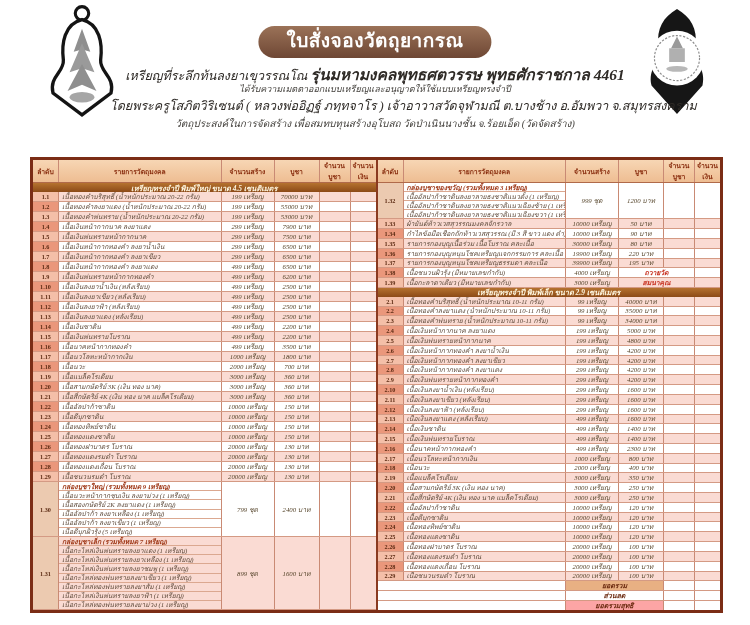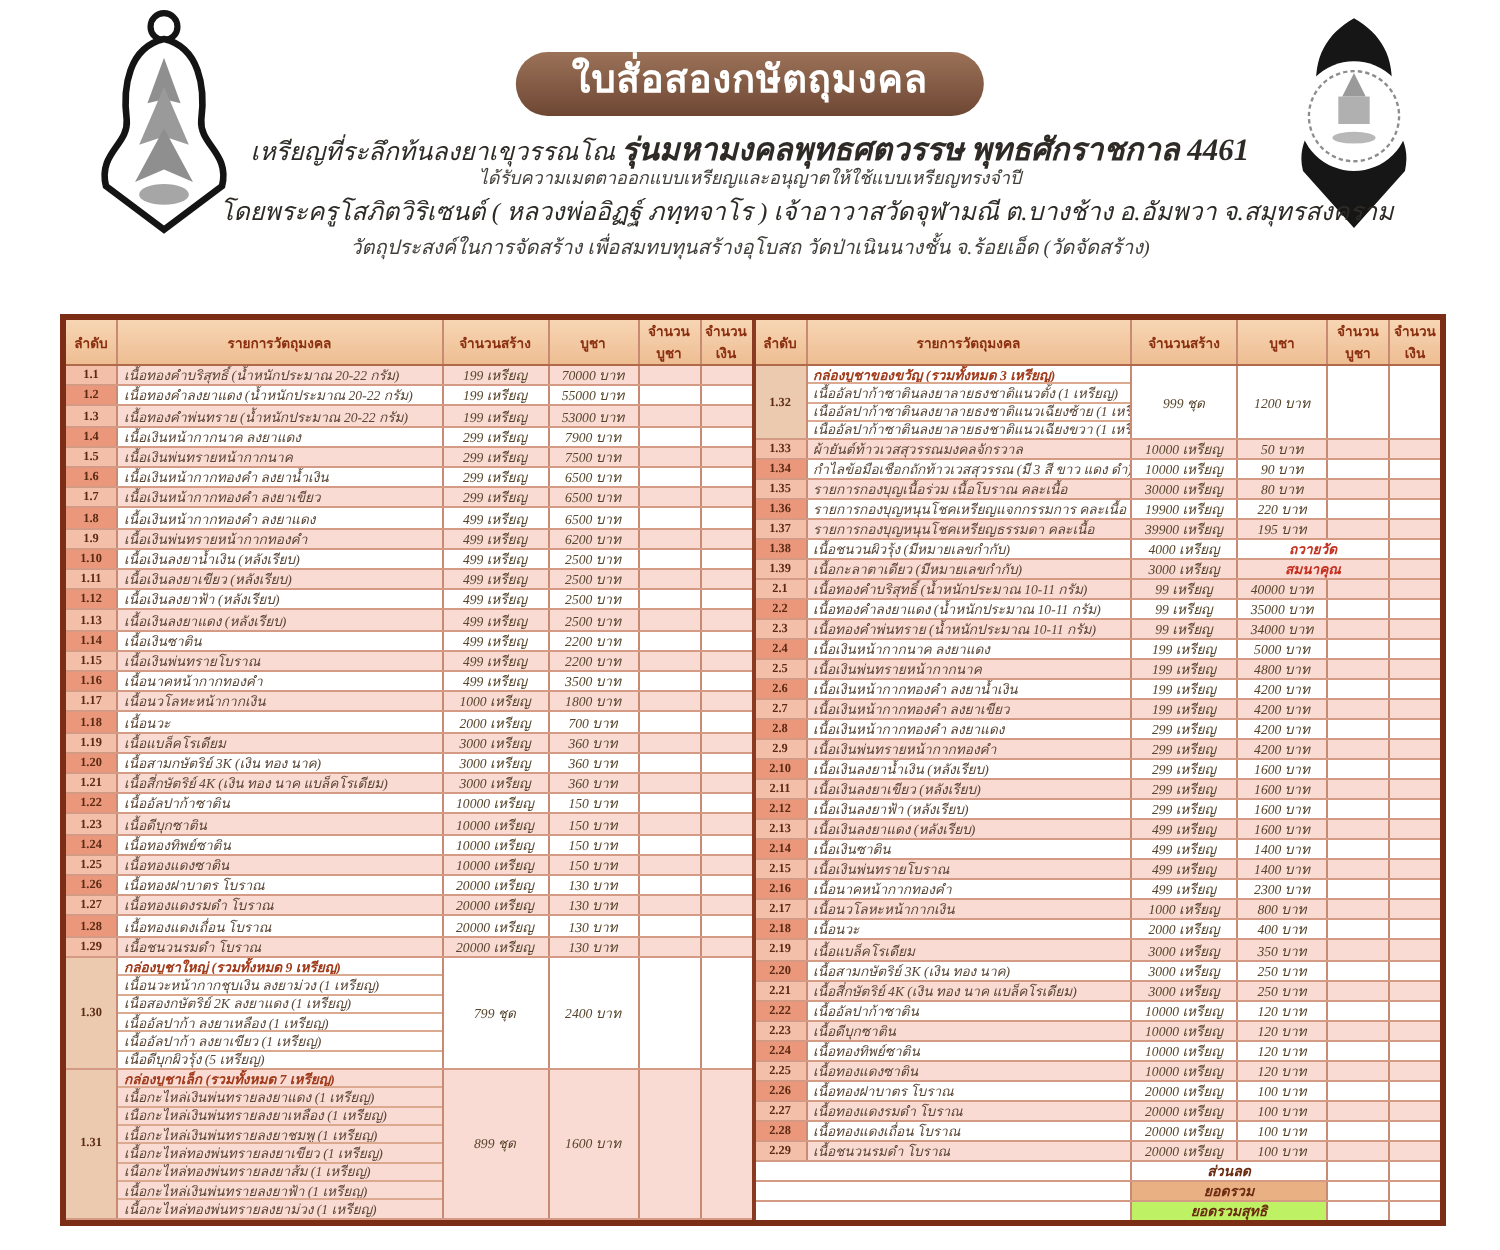--- a/index.html
+++ b/index.html
@@ -93,38 +93,39 @@
   <svg width="98" height="112" viewBox="0 0 100 112">
     <path d="M50 2 C36 10 29 22 31 40 C33 58 20 62 24 80 L50 109 L76 80 C80 62 67 58 69 40 C71 22 64 10 50 2 Z" fill="#161616"></path>
     <circle cx="50" cy="52" r="28" fill="#ffffff"></circle>
     <circle cx="50" cy="52" r="23" fill="none" stroke="#8d8d8d" stroke-width="1.2" stroke-dasharray="2.2 1.6"></circle>
     <rect x="42" y="42" width="16" height="14" fill="#b0b0b0"></rect>
     <path d="M50 30 L56 42 L44 42 Z" fill="#9a9a9a"></path>
     <ellipse cx="50" cy="63" rx="11" ry="3" fill="#b8b8b8"></ellipse>
   </svg>
 </div>
 
-<div class="banner">ใบสั่อสองกษัตถุมงคล</div>
+<div class="banner">ใบสั่งจองวัตถุยากรณ</div>
 <div class="hline hl1">
   <span>เหรียญที่ระลึกท้นลงยาเขุวรรณโณ </span><b>รุ่นมหามงคลพุทธศตวรรษ พุทธศักราชกาล 4461</b>
 </div>
 <div class="hline hl2">ได้รับความเมตตาออกแบบเหรียญและอนุญาตให้ใช้แบบเหรียญทรงจำปี</div>
 <div class="hline hl3">โดยพระครูโสภิตวิริเซนต์ ( หลวงพ่ออิฏฐ์ ภทฺทจาโร ) เจ้าอาวาสวัดจุฬามณี ต.บางช้าง อ.อัมพวา จ.สมุทรสงคราม</div>
 <div class="hline hl4">วัตถุประสงค์ในการจัดสร้าง เพื่อสมทบทุนสร้างอุโบสถ วัดป่าเนินนางชั้น จ.ร้อยเอ็ด (วัดจัดสร้าง)</div>
 
 <div class="table-wrap">
   <div class="half left">
       <div class="hdr-row">
         <div class="" style="flex: 0 0 25px;">ลำดับ</div>
         <div class="" style="flex: 1 1 0px;">รายการวัตถุมงคล</div>
         <div class="" style="flex: 0 0 52px;">จำนวนสร้าง</div>
         <div class="" style="flex: 0 0 44px;">บูชา</div>
         <div class="" style="flex: 0 0 30px;">จำนวนบูชา</div>
         <div class="" style="flex: 0 0 25px;">จำนวนเงิน</div>
       </div>
+      <div class="section-row" style="flex: 1 1 0px;">เหรียญทรงจำปี พิมพ์ใหญ่ ขนาด 4.5 เซนติเมตร</div>
       <div class="line pink" style="flex: 1 1 0px;">
         <div class="c-no noA">1.1</div>
         <div class="c-name">เนื้อทองคำบริสุทธิ์ (น้ำหนักประมาณ 20-22 กรัม)</div>
         <div class="c-qty">199 เหรียญ</div>
         <div class="c-price">70000 บาท</div>
         <div class="c-b1"></div>
         <div class="c-b2"></div>
       </div>
       <div class="line white" style="flex: 1 1 0px;">
         <div class="c-no noB">1.2</div>
@@ -452,20 +453,21 @@
         <div class="note">ถวายวัด</div>
         <div class="c-b2"></div>
       </div>
       <div class="line pink" style="flex: 1 1 0px;">
         <div class="c-no noA">1.39</div>
         <div class="c-name">เนื้อกะลาตาเดียว (มีหมายเลขกำกับ)</div>
         <div class="c-qty">3000 เหรียญ</div>
         <div class="note">สมนาคุณ</div>
         <div class="c-b2"></div>
       </div>
+      <div class="section-row" style="flex: 1 1 0px;">เหรียญทรงจำปี พิมพ์เล็ก ขนาด 2.9 เซนติเมตร</div>
       <div class="line pink" style="flex: 1 1 0px;">
         <div class="c-no noA">2.1</div>
         <div class="c-name">เนื้อทองคำบริสุทธิ์ (น้ำหนักประมาณ 10-11 กรัม)</div>
         <div class="c-qty">99 เหรียญ</div>
         <div class="c-price">40000 บาท</div>
         <div class="c-b1"></div>
         <div class="c-b2"></div>
       </div>
       <div class="line white" style="flex: 1 1 0px;">
         <div class="c-no noB">2.2</div>
@@ -683,33 +685,33 @@
         <div class="c-b1"></div>
         <div class="c-b2"></div>
       </div>
       <div class="line pink" style="flex: 1 1 0px;">
         <div class="c-no noA">2.29</div>
         <div class="c-name">เนื้อชนวนรมดำ โบราณ</div>
         <div class="c-qty">20000 เหรียญ</div>
         <div class="c-price">100 บาท</div>
         <div class="c-b1"></div>
         <div class="c-b2"></div>
+      </div>
+      <div class="line" style="flex: 1 1 0px;">
+        <div class="f-blank"></div>
+        <div class="f-label" style="background: rgb(232, 176, 131);">ยอดรวม</div>
+        <div class="c-b1 white"></div>
+        <div class="c-b2 white"></div>
       </div>
       <div class="line" style="flex: 1 1 0px;">
         <div class="f-blank"></div>
         <div class="f-label" style="background: rgb(255, 255, 255);">ส่วนลด</div>
         <div class="c-b1 white"></div>
         <div class="c-b2 white"></div>
       </div>
       <div class="line" style="flex: 1 1 0px;">
         <div class="f-blank"></div>
-        <div class="f-label" style="background: rgb(232, 176, 131);">ยอดรวม</div>
-        <div class="c-b1 white"></div>
-        <div class="c-b2 white"></div>
-      </div>
-      <div class="line" style="flex: 1 1 0px;">
-        <div class="f-blank"></div>
-        <div class="f-label" style="background: #bef264;">ยอดรวมสุทธิ</div>
+        <div class="f-label" style="background: #fca5a5;">ยอดรวมสุทธิ</div>
         <div class="c-b1 white"></div>
         <div class="c-b2 white"></div>
       </div>
     </div>
 </div>
 
 </body></html>

